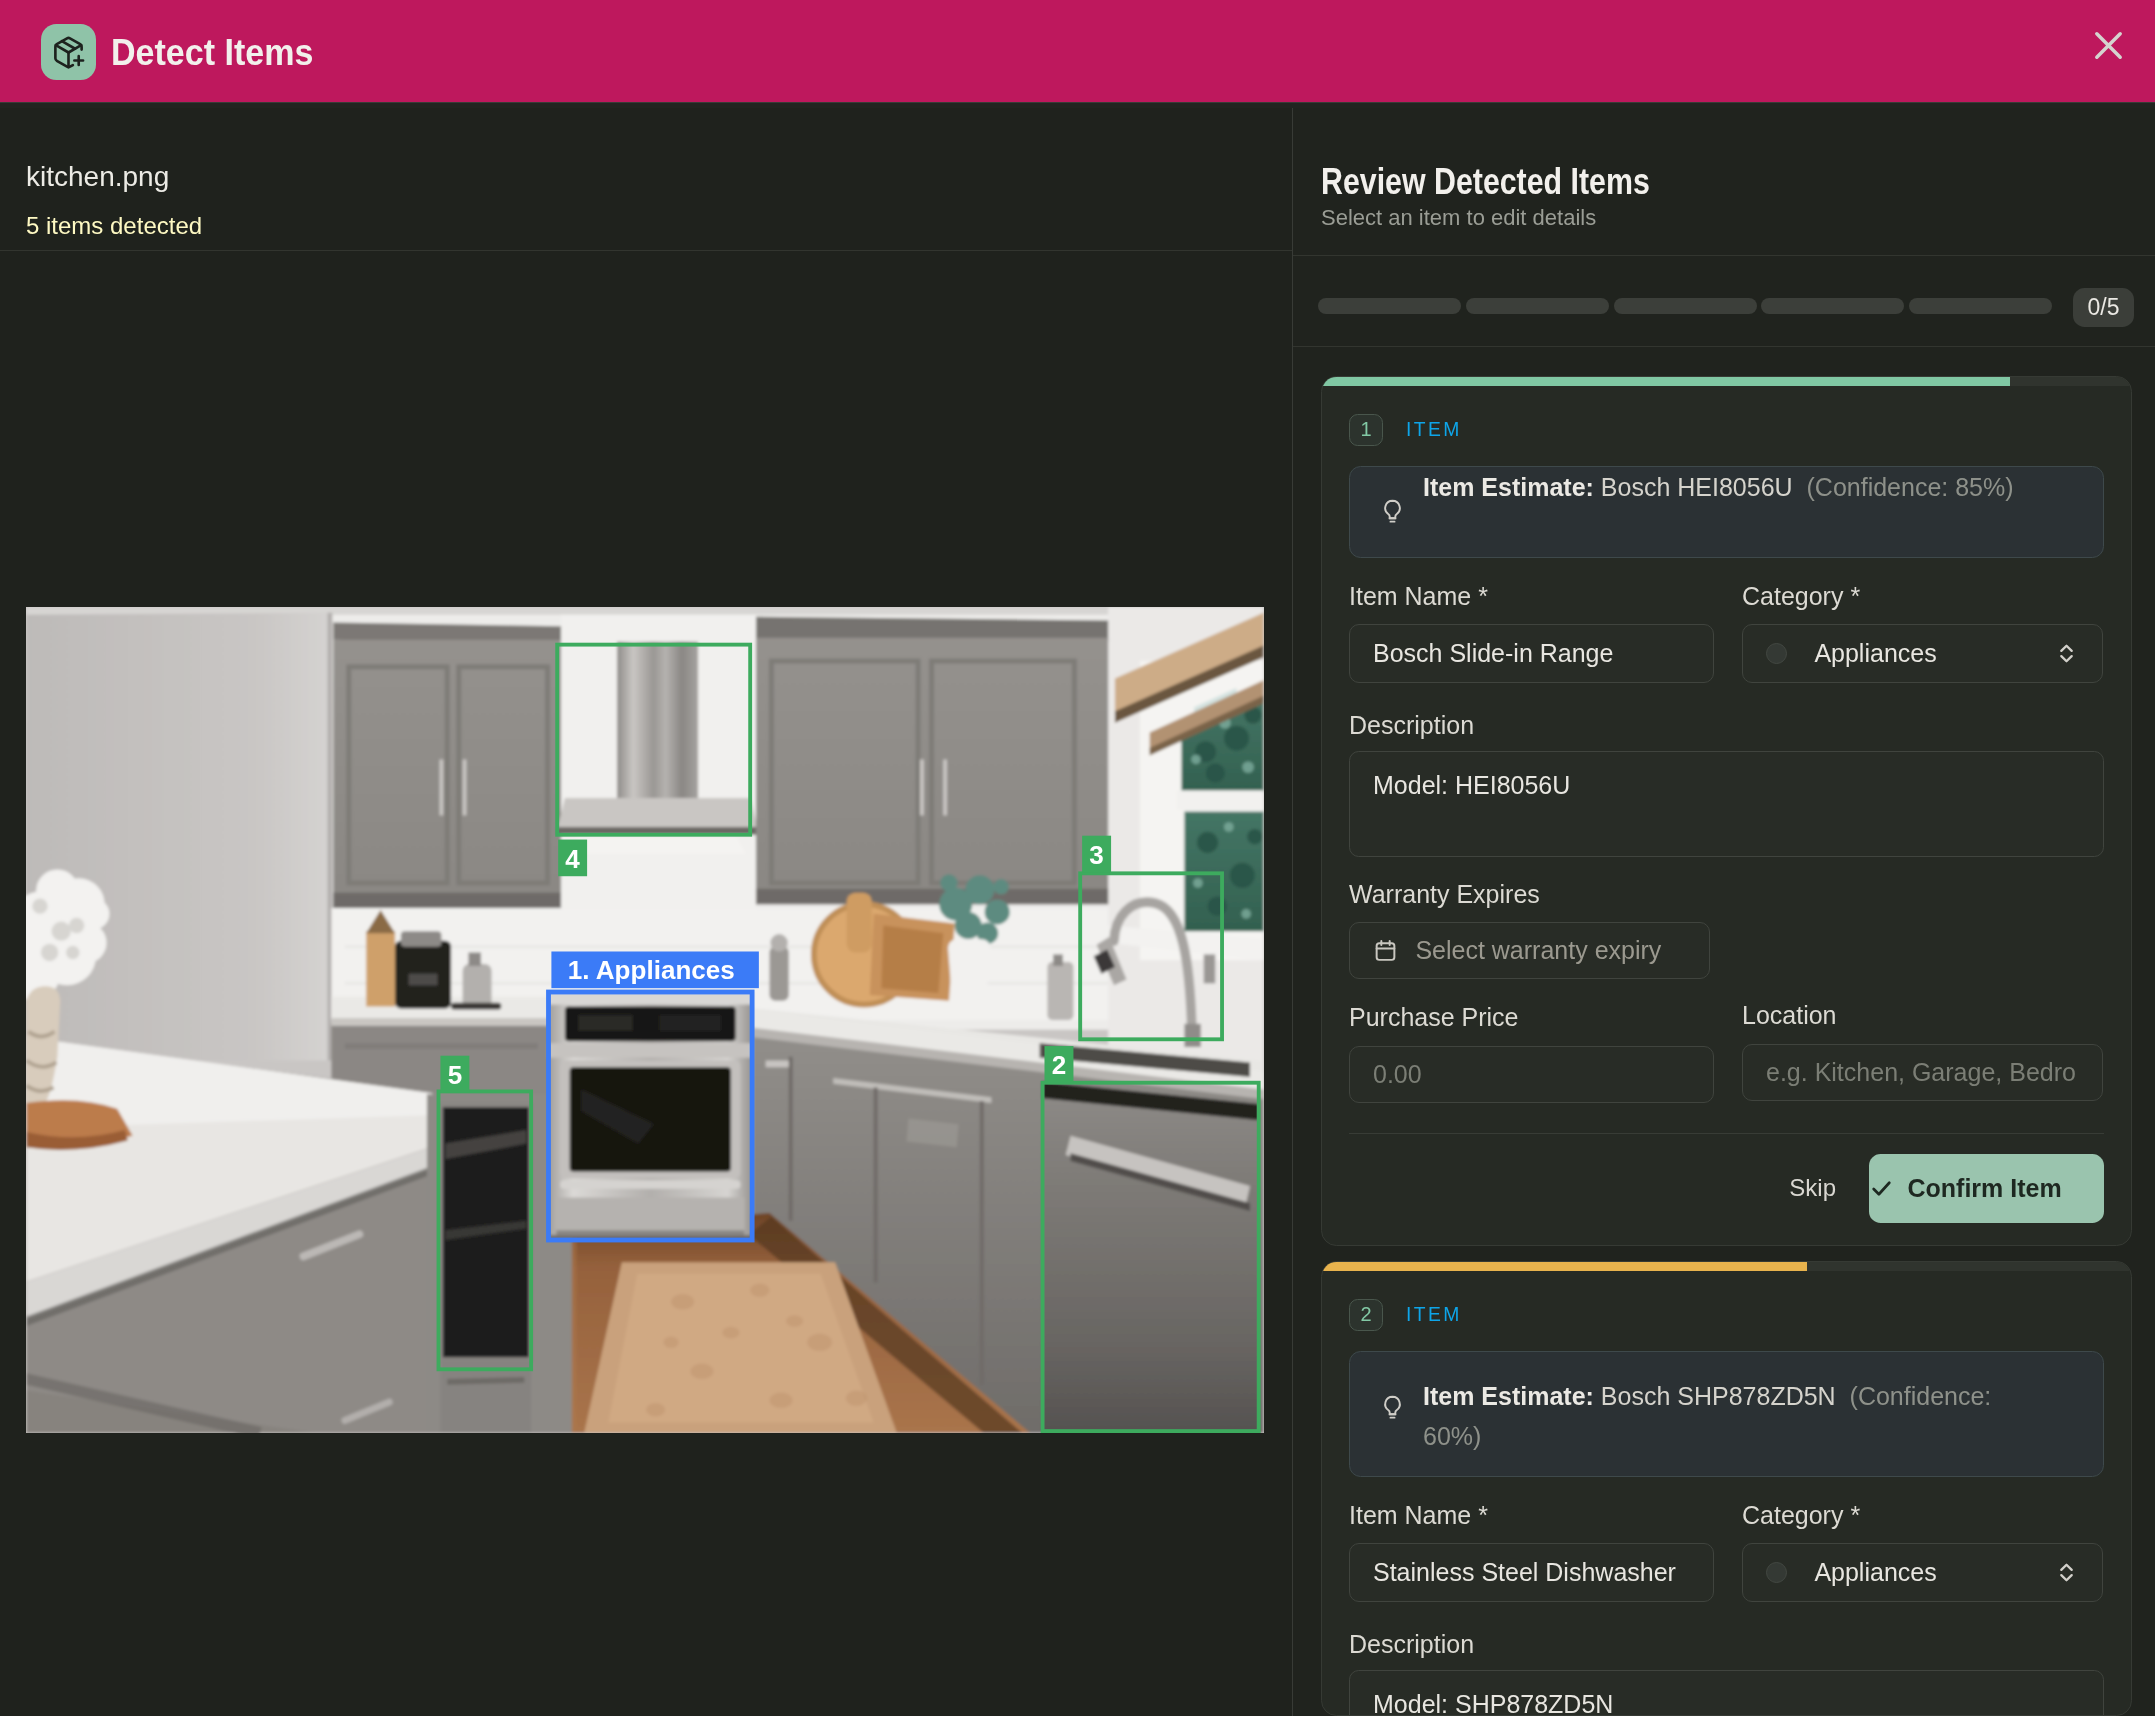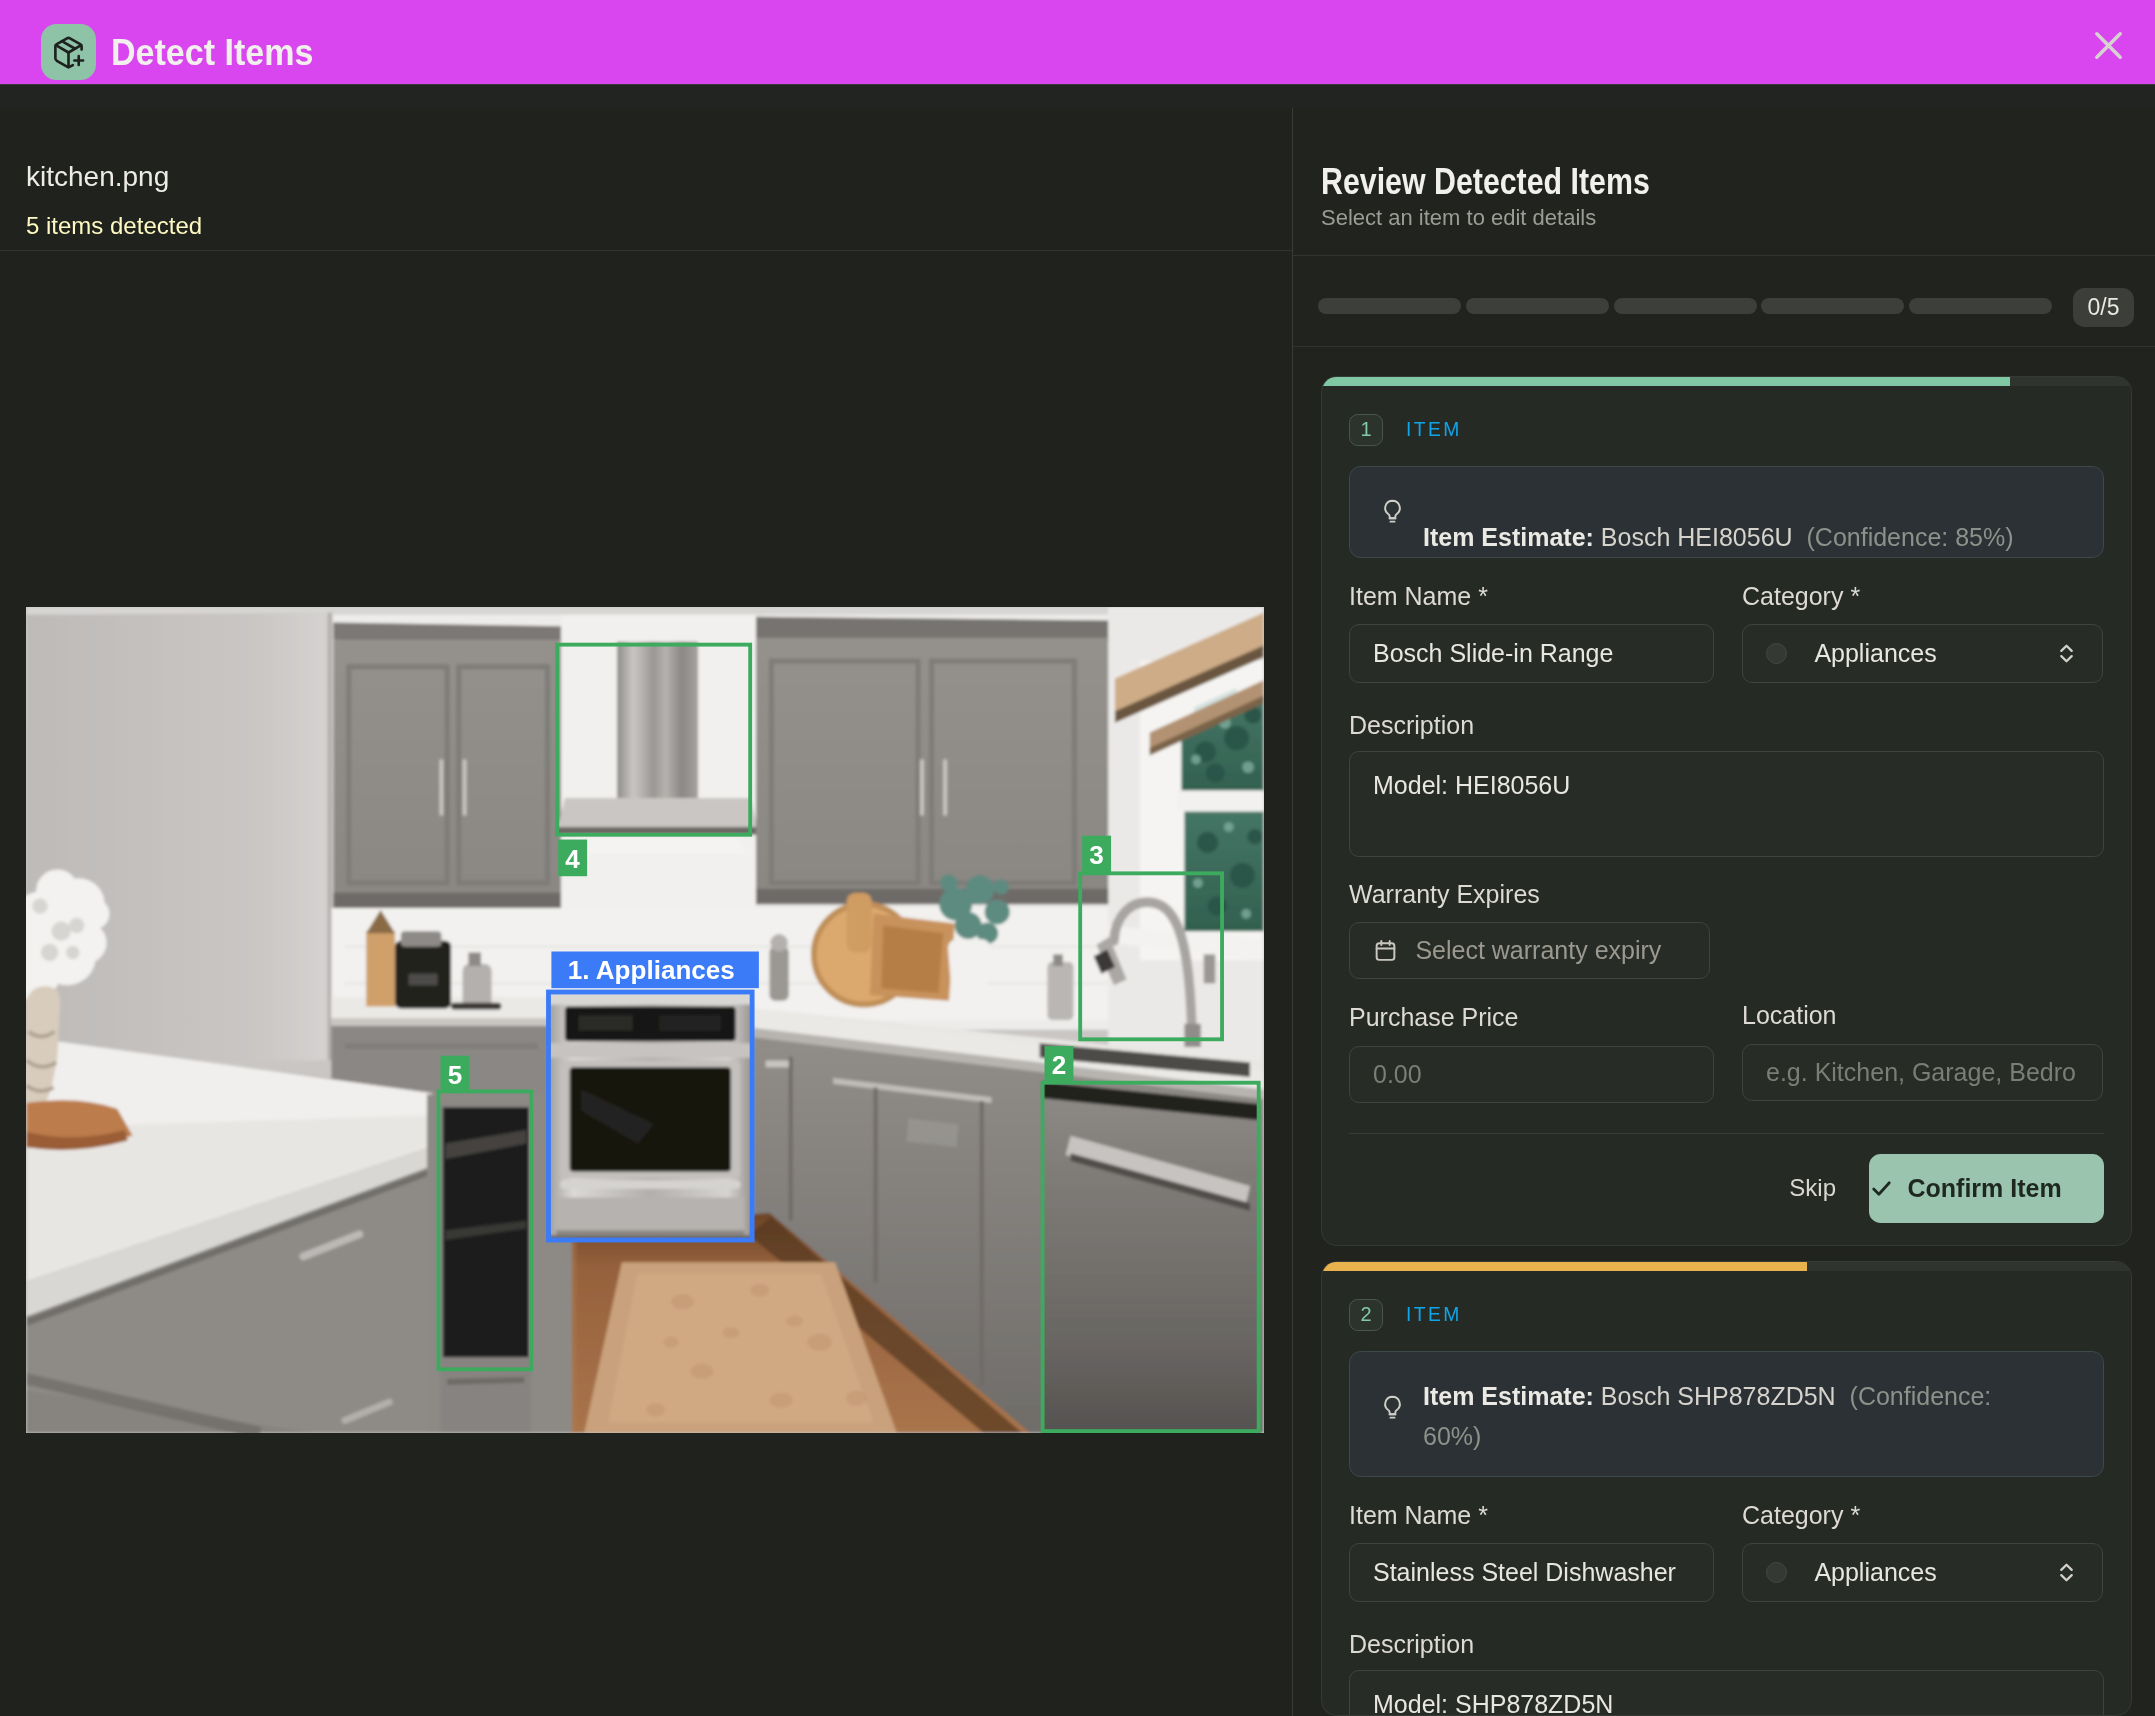--- a/index.html
+++ b/index.html
@@ -1,17 +1,17 @@
 <!DOCTYPE html>
 <html><head>
 <meta charset="utf-8">
 <style>
 *{margin:0;padding:0;box-sizing:border-box}
 html,body{width:2155px;height:1717px;background:#212420;font-family:"Liberation Sans",sans-serif;overflow:hidden;position:relative}
-.hdr{position:absolute;left:0;top:0;width:2155px;height:85px;background:#d946ef;border-bottom:1.9px solid #383b36;z-index:5}
+.hdr{position:absolute;left:0;top:0;width:2155px;height:103px;background:#be185d;border-bottom:1.9px solid #383b36;z-index:5}
 .appico{position:absolute;left:41px;top:24px;width:55px;height:56px;border-radius:15.4px;background:#8fc3a8;display:flex;align-items:center;justify-content:center}
 .hdr .ttl{position:absolute;left:111px;top:32px;font-size:37px;font-weight:700;color:#f2f0ec;transform:scaleX(0.92);transform-origin:left center}
 .close{position:absolute;right:27px;top:26px;width:39px;height:39px}
 .leftp{position:absolute;left:0;top:108px;width:1292px;height:1609px;background:#1f221d}
 .lhead{position:absolute;left:0;top:0;width:100%;height:143px;border-bottom:1.9px solid #32352f}
 .fname{position:absolute;left:26px;top:53px;font-size:28px;color:#ecebe5}
 .fsub{position:absolute;left:26px;top:104px;font-size:24px;color:#fef9c3}
 .photo{position:absolute;left:26px;top:499px;width:1238px;height:826px}
 .rightp{position:absolute;left:1292px;top:108px;width:863px;height:1609px;background:#20231e;border-left:1.9px solid #383b36;overflow:hidden}
 .rhead{position:absolute;left:0;top:0;width:100%;height:148px;border-bottom:1.9px solid #32352f}
@@ -29,21 +29,21 @@
 .cbody{padding:0 27px}
 .card1 .cbody{padding-bottom:22px}
 .brow{margin-top:28px;display:flex;align-items:center;height:32px}
 .badge{width:34px;height:32px;border-radius:8.7px;background:#2c332d;border:1px solid #49564c;color:#82c9a5;font-size:20px;display:flex;align-items:center;justify-content:center}
 .itml{margin-left:23px;font-size:19.3px;letter-spacing:2.4px;color:#0ea5e9}
 .est{margin-top:20px;background:#2b3134;border:1.9px solid #3e494b;border-radius:11.6px;position:relative}
 .est1{height:92px}
 .est2{height:126px}
 .bulb{position:absolute;left:29px;top:50%;margin-top:-13.5px}
 .esttxt{position:absolute;left:73px;top:0;right:23px;font-size:25px;color:#d5d3cc;line-height:40px}
-.est1 .esttxt{display:flex;align-items:flex-end;height:100%}
+.est1 .esttxt{display:flex;align-items:flex-start;height:100%}
 .est2 .esttxt{padding-top:24px}
 .esttxt b{color:#ebe9e4;font-weight:700}
 .esttxt .muted{color:#8e918a}
 .frow{display:flex;gap:28px}
 .fcol{width:365px}
 .fcol2{width:361px}
 .flabel{margin-top:24px;height:29px;font-size:25px;color:#dcdad3}
 .inp{margin-top:13.5px;height:59px;background:#282c26;border:1.9px solid #40443e;border-radius:10px;display:flex;align-items:center;padding:0 23px;font-size:25px;color:#e8e6e0;white-space:nowrap;overflow:hidden}
 .inp .ph{color:#7b7e75}
 .sel{justify-content:flex-start;gap:12px}

